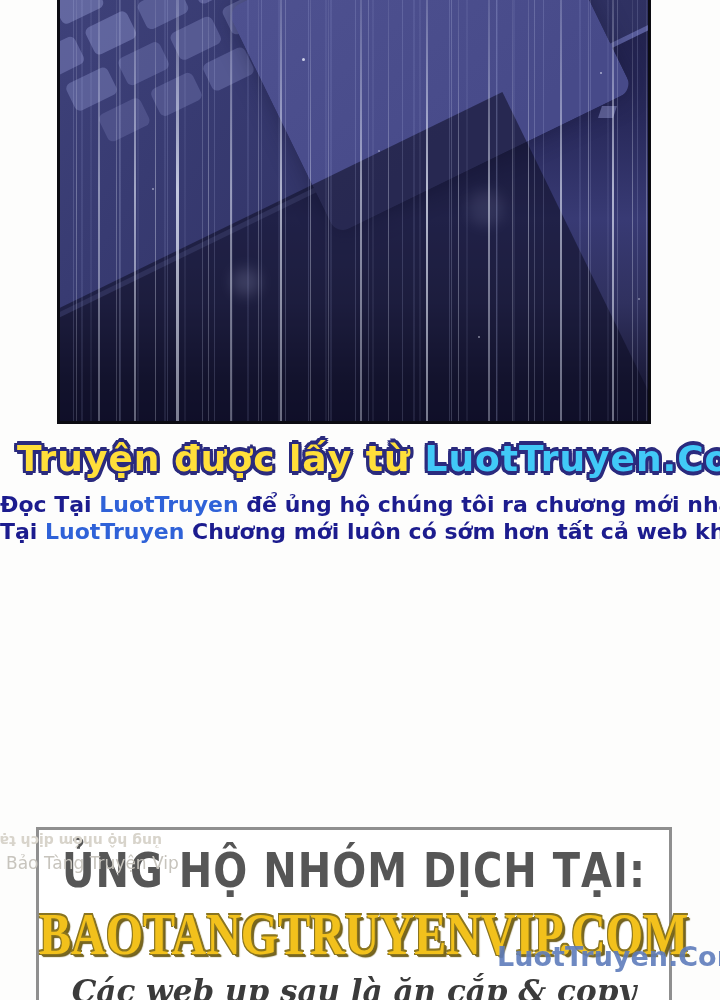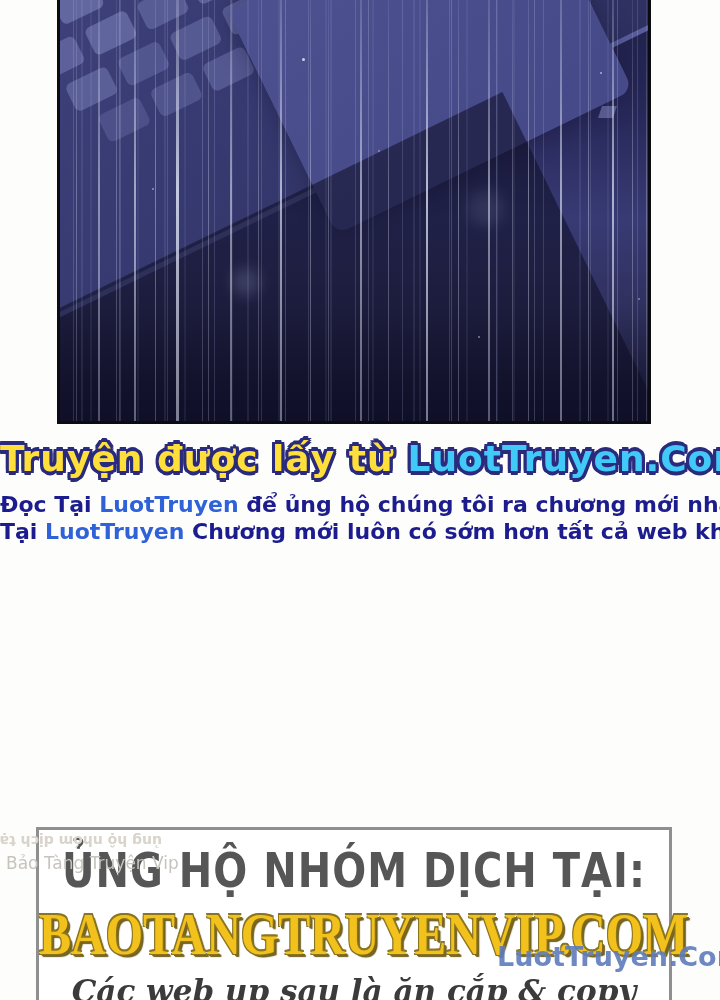--- a/index.html
+++ b/index.html
@@ -43,21 +43,21 @@
                transform:skewX(-18deg); background:rgba(150,156,212,.45); }
 
   
   .credit-title { position:absolute; top:438px; left:0; width:660px; text-align:center;
                   font-weight:bold; font-size:36px; letter-spacing:1px; white-space:nowrap; }
   .t-out { text-shadow:
       3px 0 0 #2b2b7e, -3px 0 0 #2b2b7e, 0 3px 0 #2b2b7e, 0 -3px 0 #2b2b7e,
       2px 2px 0 #2b2b7e, -2px 2px 0 #2b2b7e, 2px -2px 0 #2b2b7e, -2px -2px 0 #2b2b7e,
       3px 2px 0 #2b2b7e, -3px 2px 0 #2b2b7e, 3px -2px 0 #2b2b7e, -3px -2px 0 #2b2b7e,
       0 4px 0 #2b2b7e, 0 -4px 0 #2b2b7e; }
-  .t-yellow { color:#ffdf3a; }
+  .t-yellow { color:#ffdf3a;padding-left:17px; }
   .t-cyan   { color:#41c9f7; margin-left:14px; }
   .credit-line { position:absolute; left:0; width:690px; text-align:center;
                  font-weight:bold; font-size:22px; color:#1c1c8e; white-space:nowrap; }
   .credit-line .lnk { color:#2f62d8; }
   .cl1 { top:492px; } .cl2 { top:519px; }
 
   
   .promo-box { position:absolute; left:36px; top:827px; width:636px; height:200px;
                background:#fff; border:3px solid #8f8f8f; z-index:1; }
   .promo-heading { position:absolute; top:12px; left:0; width:100%; text-align:center;

